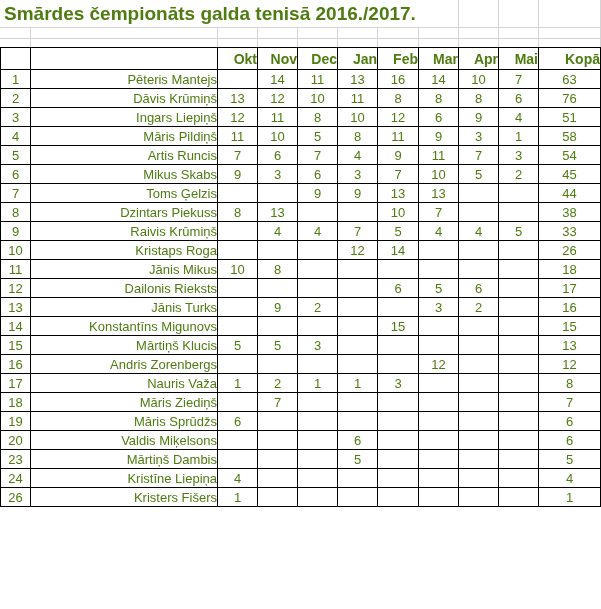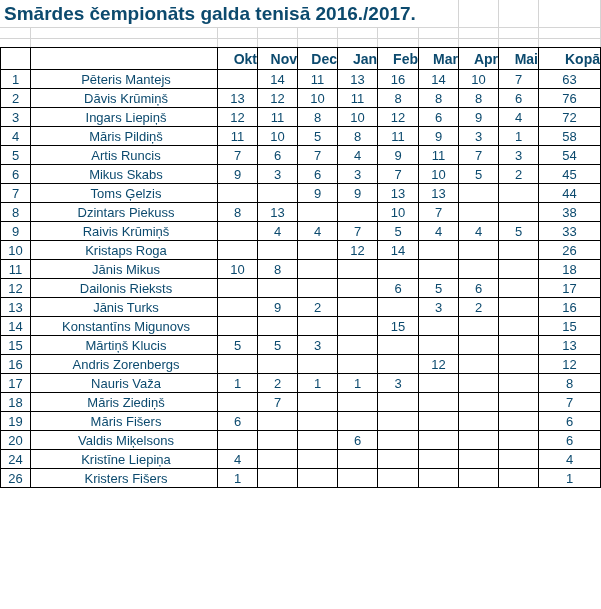--- a/index.html
+++ b/index.html
@@ -2,21 +2,21 @@
 <html><head>
 <meta charset="utf-8">
 <style>
   html, body { margin: 0; padding: 0; background: #ffffff; }
   .sheet {
     position: relative;
     width: 601px;
     height: 609px;
     background: #ffffff;
     font-family: "Liberation Sans", sans-serif;
-    color: #0c4a6e;
+    color: #4d7c0f;
     overflow: hidden;
   }
   .title {
     position: absolute;
     left: 4px;
     top: 0;
     height: 27px;
     line-height: 27px;
     font-size: 19px;
     font-weight: bold;
@@ -48,21 +48,21 @@
     vertical-align: middle;
   }
   thead th {
     height: 21px;
     font-size: 14px;
     font-weight: bold;
     text-align: right;
   }
   tbody tr { height: 19px; }
   td.rank { text-align: center; }
-  td.name { text-align: center; padding-left: 4px; }
+  td.name { text-align: right; padding-left: 4px; }
   td.val  { text-align: center; }
 </style>
 </head>
 <body>
 
 <div class="sheet">
 
   <div class="title">Smārdes čempionāts galda tenisā 2016./2017.</div>
 
   <div class="gl gl-h" style="top:27px;"></div>
@@ -145,21 +145,21 @@
           <td class="rank">3</td>
           <td class="name">Ingars Liepiņš</td>
           <td class="val">12</td>
           <td class="val">11</td>
           <td class="val">8</td>
           <td class="val">10</td>
           <td class="val">12</td>
           <td class="val">6</td>
           <td class="val">9</td>
           <td class="val">4</td>
-          <td class="val">72</td>
+          <td class="val">51</td>
         </tr>
         <tr>
           <td class="rank">4</td>
           <td class="name">Māris Pildiņš</td>
           <td class="val">11</td>
           <td class="val">10</td>
           <td class="val">5</td>
           <td class="val">8</td>
           <td class="val">11</td>
           <td class="val">9</td>
@@ -344,21 +344,21 @@
           <td class="val"></td>
           <td class="val"></td>
           <td class="val"></td>
           <td class="val"></td>
           <td class="val"></td>
           <td class="val"></td>
           <td class="val">7</td>
         </tr>
         <tr>
           <td class="rank">19</td>
-          <td class="name">Māris Fišers</td>
+          <td class="name">Māris Sprūdžs</td>
           <td class="val">6</td>
           <td class="val"></td>
           <td class="val"></td>
           <td class="val"></td>
           <td class="val"></td>
           <td class="val"></td>
           <td class="val"></td>
           <td class="val"></td>
           <td class="val">6</td>
         </tr>
@@ -369,20 +369,33 @@
           <td class="val"></td>
           <td class="val"></td>
           <td class="val">6</td>
           <td class="val"></td>
           <td class="val"></td>
           <td class="val"></td>
           <td class="val"></td>
           <td class="val">6</td>
         </tr>
         <tr>
+          <td class="rank">23</td>
+          <td class="name">Mārtiņš Dambis</td>
+          <td class="val"></td>
+          <td class="val"></td>
+          <td class="val"></td>
+          <td class="val">5</td>
+          <td class="val"></td>
+          <td class="val"></td>
+          <td class="val"></td>
+          <td class="val"></td>
+          <td class="val">5</td>
+        </tr>
+        <tr>
           <td class="rank">24</td>
           <td class="name">Kristīne Liepiņa</td>
           <td class="val">4</td>
           <td class="val"></td>
           <td class="val"></td>
           <td class="val"></td>
           <td class="val"></td>
           <td class="val"></td>
           <td class="val"></td>
           <td class="val"></td>

